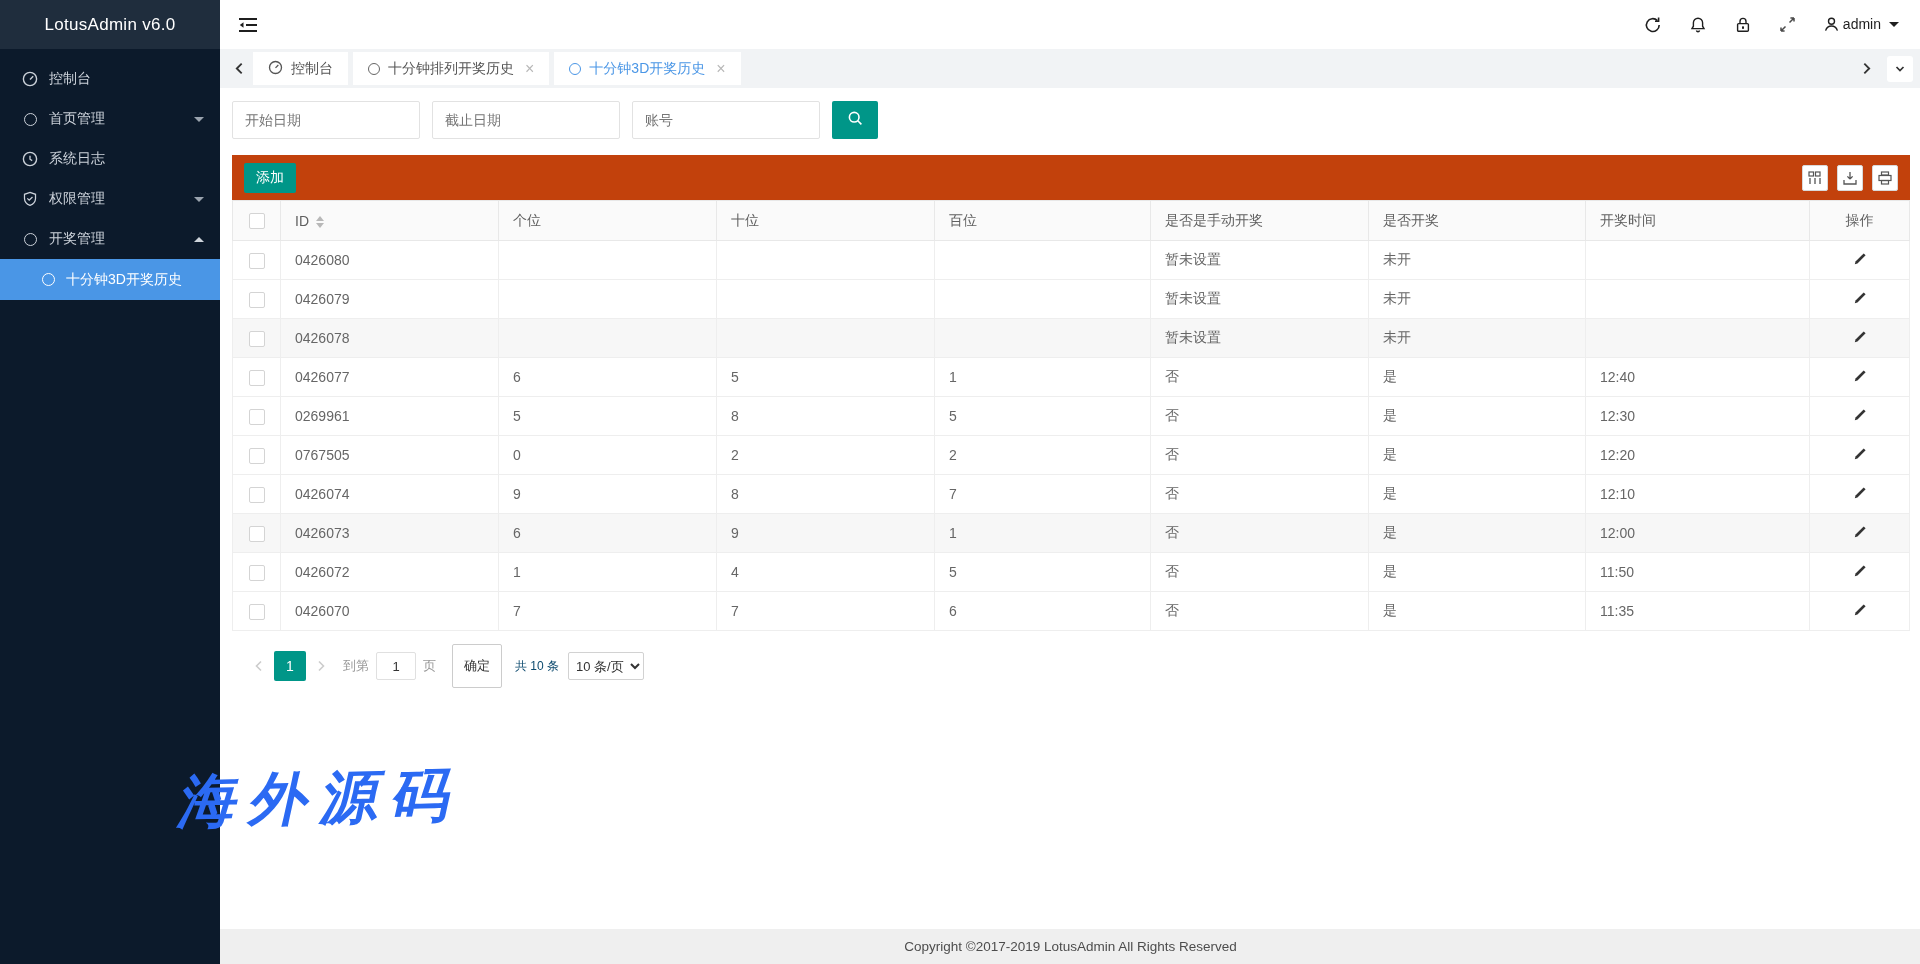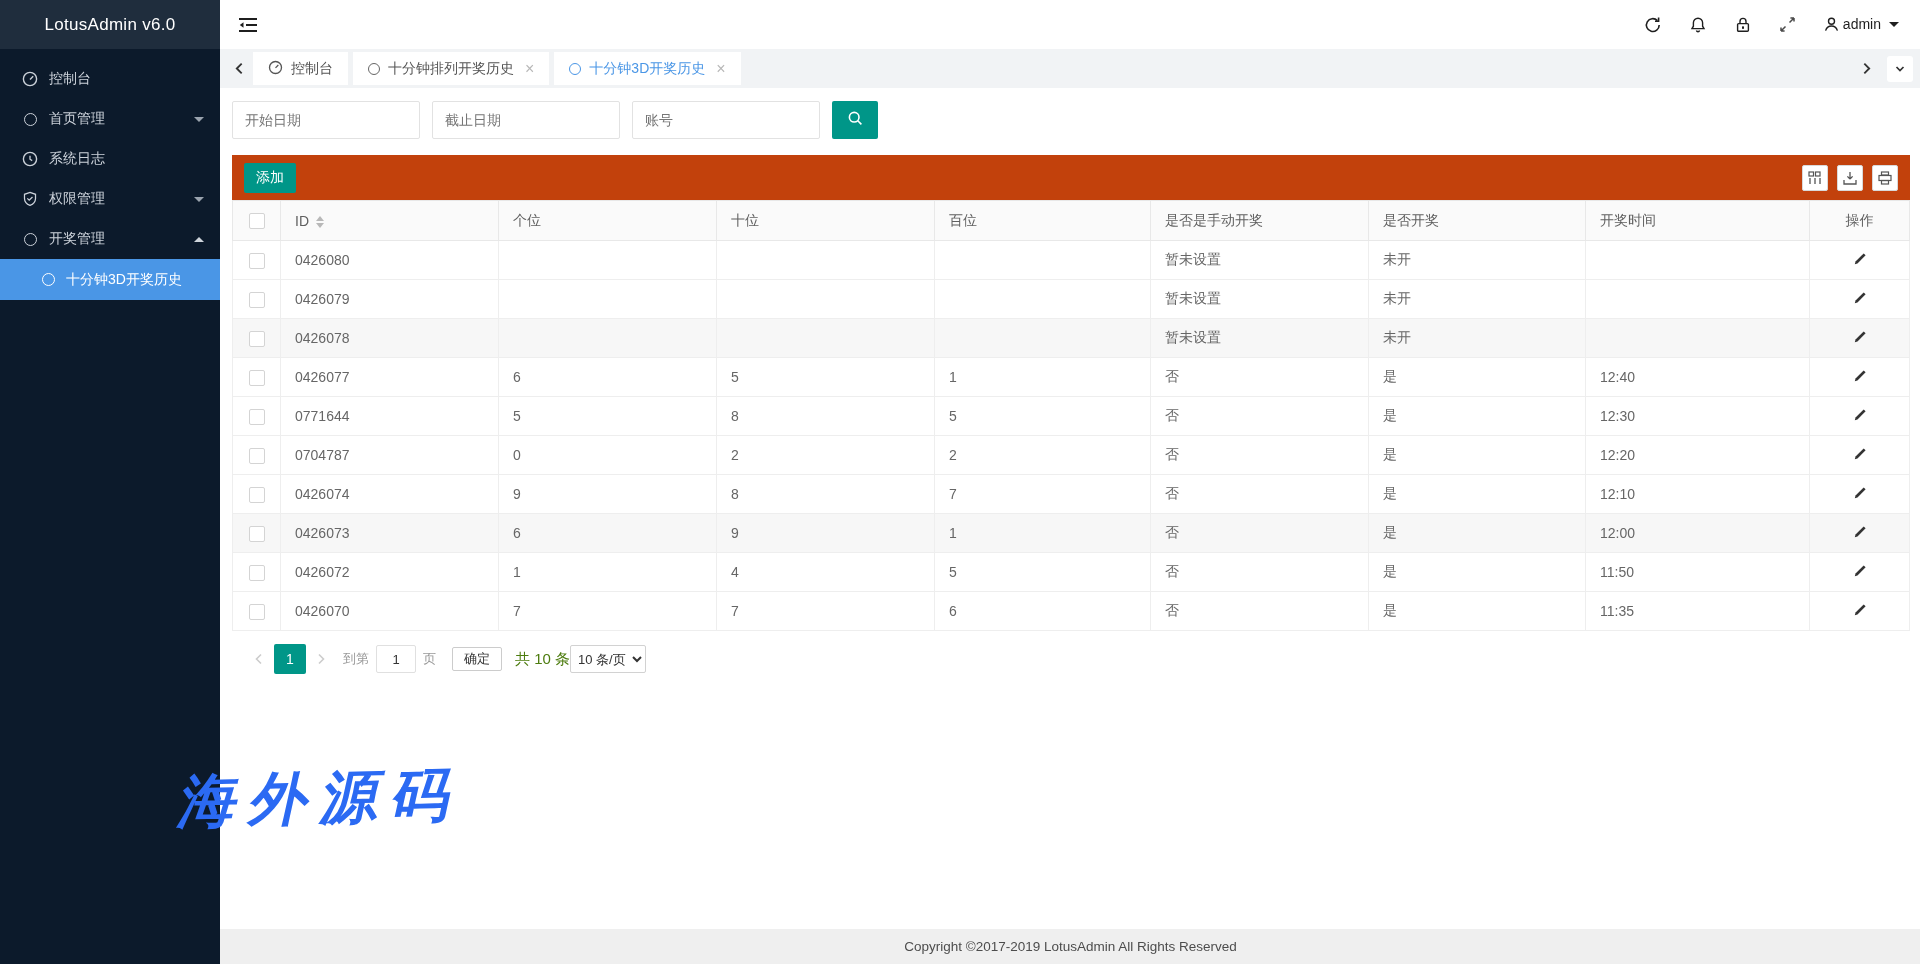--- a/index.html
+++ b/index.html
@@ -65,22 +65,22 @@
   .sort-wrap i { width:0; height:0; border-left:4px solid transparent; border-right:4px solid transparent; display:block; }
   .sort-up { border-bottom:5px solid #b8b8b8; }
   .sort-down { border-top:5px solid #b8b8b8; }
   .edit-btn { display:inline-flex; cursor:pointer; }
 
   .pagination { display:flex; align-items:center; padding:13px 0 0 12px; color:#999; font-size:13px; }
   .pg-arrow { color:#ccc; padding:0 9px; display:flex; align-items:center; cursor:pointer; }
   .pg-num { min-width:32px; height:30px; background:#009688; color:#fff; display:inline-flex; align-items:center; justify-content:center; border-radius:2px; font-size:14px; cursor:pointer; }
   .pg-text { margin:0 7px; color:#999; }
   .pg-input { width:40px; height:28px; border:1px solid #e0e0e0; border-radius:2px; text-align:center; color:#333; font-size:13px; outline:none; }
-  .pg-confirm { height:24px; padding:0 11px; background:#fff; border:1px solid #ccc; border-radius:2px; color:#333; font-size:13px; margin:0 9px; cursor:pointer; }
-  .pg-total { color:#4d7c0f; margin:0 0 0 4px; font-size:15px; }
+  .pg-confirm { height:44px; padding:0 11px; background:#fff; border:1px solid #ccc; border-radius:2px; color:#333; font-size:13px; margin:0 9px; cursor:pointer; }
+  .pg-total { color:#0c4a6e; margin:0 9px 0 4px; font-size:12px; }
   .pg-size { height:28px; border:1px solid #d2d2d2; border-radius:2px; color:#333; font-size:13px; padding:0 3px; background:#fff; outline:none; cursor:pointer; }
 
   .watermark { position:absolute; left:-44px; top:760px; z-index:9; font-family:"DejaVu Serif","Liberation Serif",serif; font-style:italic; font-weight:bold; font-size:58px; color:#2b6af3; letter-spacing:13px; transform:rotate(-1.5deg); pointer-events:none; white-space:nowrap; }
 
   .footer { height:35px; background:#efefef; display:flex; align-items:center; justify-content:center; color:#4d4d4d; font-size:13.5px; flex-shrink:0; }
 </style>
 </head>
 <body>
 
 <div class="app">
@@ -368,38 +368,38 @@
     <td class="col-actions">
       <span class="edit-btn">
         <svg width="14" height="14" viewBox="0 0 16 16">
                       <path d="M12.2 1.6l2.2 2.2-9.3 9.3-3 .8.8-3z" fill="#333"></path>
                     </svg>
       </span>
     </td>
   </tr>
               <tr>
     <td class="col-check"><span class="checkbox"></span></td>
-    <td>0771644</td>
+    <td>0269961</td>
     <td>5</td>
     <td>8</td>
     <td>5</td>
     <td>否</td>
     <td>是</td>
     <td>12:30</td>
     <td class="col-actions">
       <span class="edit-btn">
         <svg width="14" height="14" viewBox="0 0 16 16">
                       <path d="M12.2 1.6l2.2 2.2-9.3 9.3-3 .8.8-3z" fill="#333"></path>
                     </svg>
       </span>
     </td>
   </tr>
               <tr>
     <td class="col-check"><span class="checkbox"></span></td>
-    <td>0704787</td>
+    <td>0767505</td>
     <td>0</td>
     <td>2</td>
     <td>2</td>
     <td>否</td>
     <td>是</td>
     <td>12:20</td>
     <td class="col-actions">
       <span class="edit-btn">
         <svg width="14" height="14" viewBox="0 0 16 16">
                       <path d="M12.2 1.6l2.2 2.2-9.3 9.3-3 .8.8-3z" fill="#333"></path>

